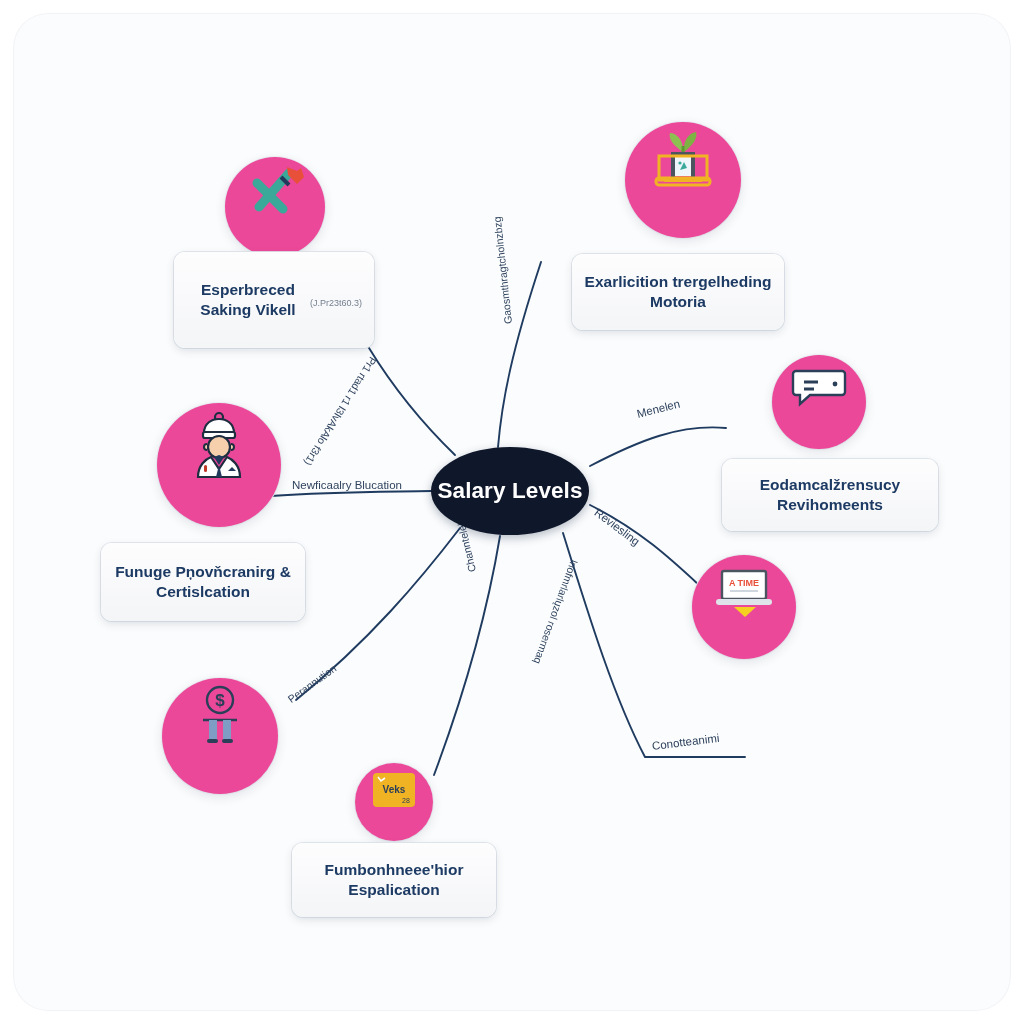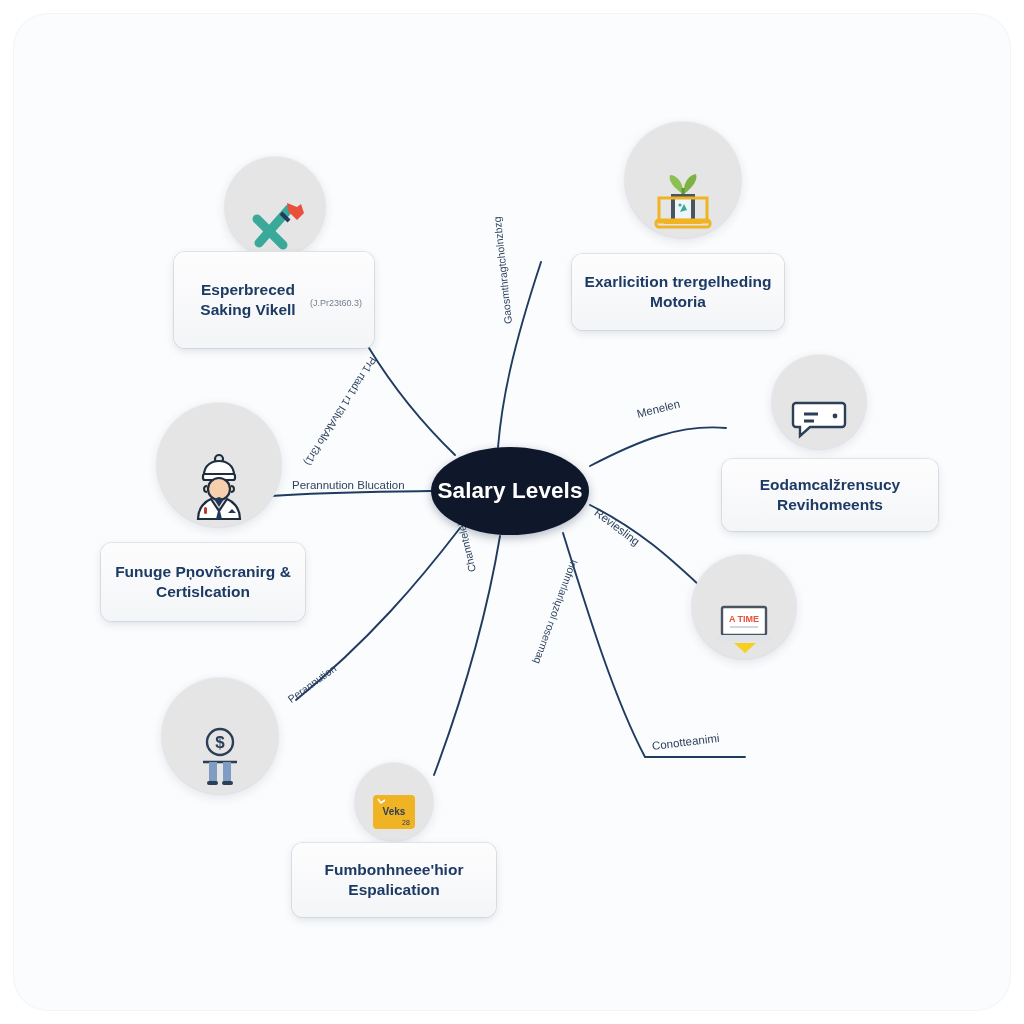--- a/index.html
+++ b/index.html
@@ -66,23 +66,23 @@
     color:#5d6a7c;
     font-size:9px;
     margin-top:6px;
     opacity:.85;
   }
 
   
   .bubble{
     position:absolute;
     border-radius:50%;
-    background:#e5e5e5;
+    background:#ec4899;
     box-shadow:0 3px 11px rgba(24,44,78,.12), 0 0 0 1px rgba(238,241,245,.95);
-    display:flex;align-items:flex-end;justify-content:center;
+    display:flex;align-items:flex-start;justify-content:center;
     overflow:hidden;
   }
 
   
   .edge-label{
     position:absolute;
     color:#30445f;
     font-size:11.5px;
     white-space:nowrap;
     transform-origin:left center;
@@ -110,21 +110,21 @@
       <path d="M 563 533 C 590 620 615 700 645 757 L 745 757" stroke-width="1.9"></path>
 
       <path d="M 500 536 C 486 620 462 700 434 775" stroke-width="1.9"></path>
 
       <path d="M 460 528 C 420 580 370 640 296 700" stroke-width="1.9"></path>
 
       <path d="M 431 491 C 380 492 330 492 271 496" stroke-width="1.9"></path>
     </g>
   </svg>
 
-  <div class="edge-label" style="left:292px;top:479px;">Perannution Blucation</div>
+  <div class="edge-label" style="left:292px;top:479px;">Newficaalry Blucation</div>
 
   <div class="edge-label" style="left:637px;top:408px;transform:rotate(-14deg);">Menelen</div>
 
   <div class="edge-label" style="left:596px;top:505px;transform:rotate(37deg);">Reviesling</div>
 
   <div class="edge-label" style="left:652px;top:740px;transform:rotate(-7deg);">Conotteanimi</div>
 
   <div class="edge-label small" style="left:508px;top:318px;transform:rotate(-96deg);">Gaosmthragtcholnzbzg</div>
 
   <div class="edge-label small" style="left:374px;top:352px;transform:rotate(122deg);">Pr1 rtad1 r1 l3lvAkAlo f3r1)</div>

